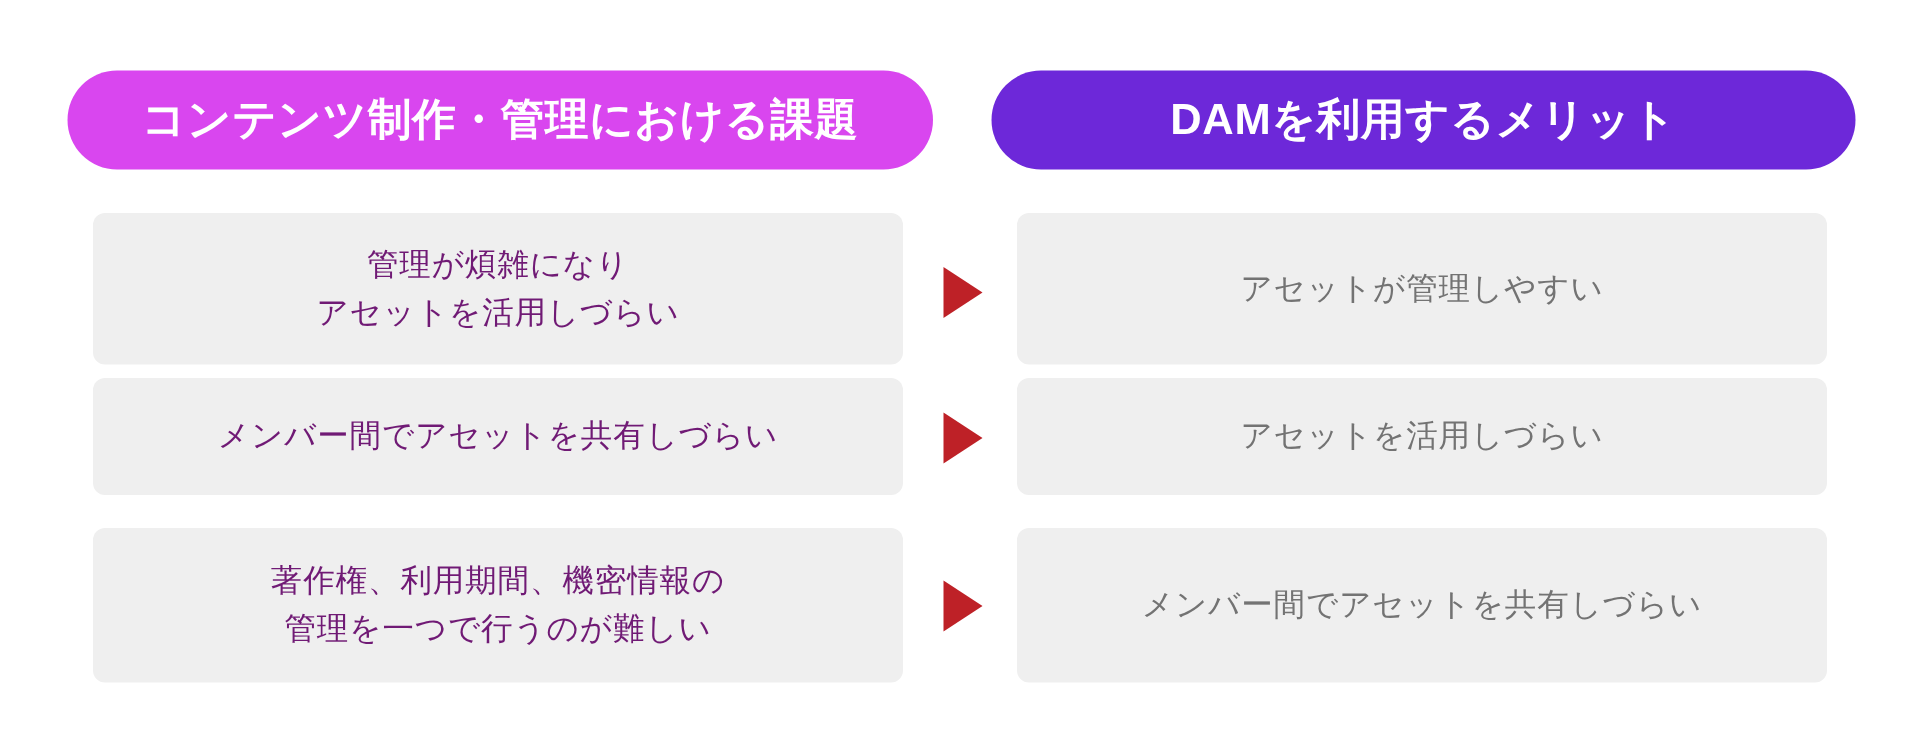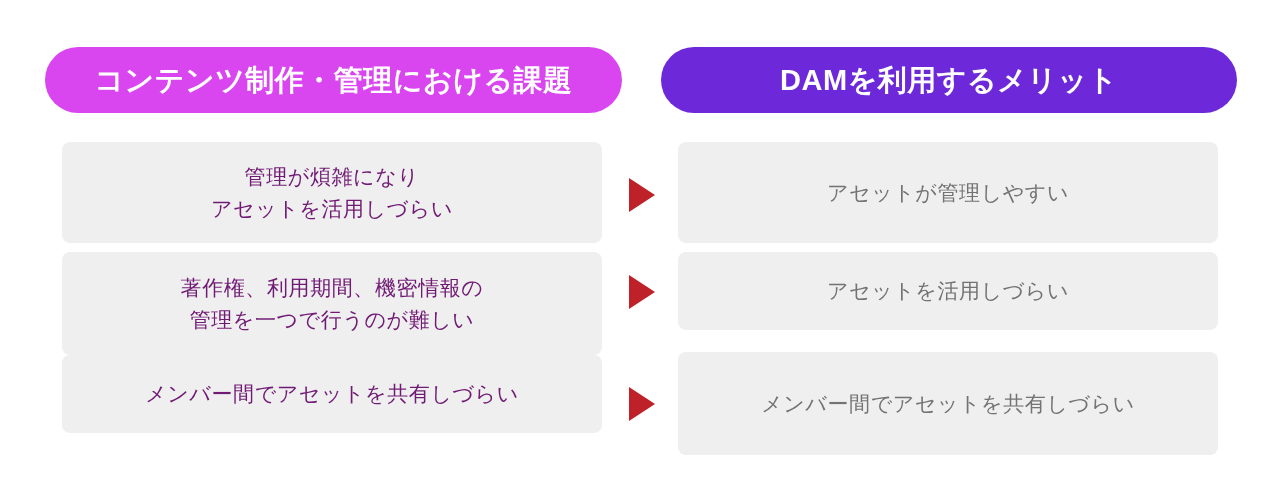--- a/index.html
+++ b/index.html
@@ -114,30 +114,30 @@
 
   <div class="col col-left">
 
     <div class="box r1">
       <div class="box-text">
         <span>管理が煩雑になり</span><br>
         <span>アセットを活用しづらい</span>
       </div>
     </div>
 
+    <div class="box r2">
+      <div class="box-text">
+        <span>メンバー間でアセットを共有しづらい</span>
+      </div>
+    </div>
+
     <div class="box r3">
       <div class="box-text">
         <span>著作権、利用期間、機密情報の</span><br>
         <span>管理を一つで行うのが難しい</span>
-      </div>
-    </div>
-
-    <div class="box r2">
-      <div class="box-text">
-        <span>メンバー間でアセットを共有しづらい</span>
       </div>
     </div>
 
   </div>
 
   <div class="arrow arrow-1"></div>
   <div class="arrow arrow-2"></div>
   <div class="arrow arrow-3"></div>
 
   <div class="col col-right">

